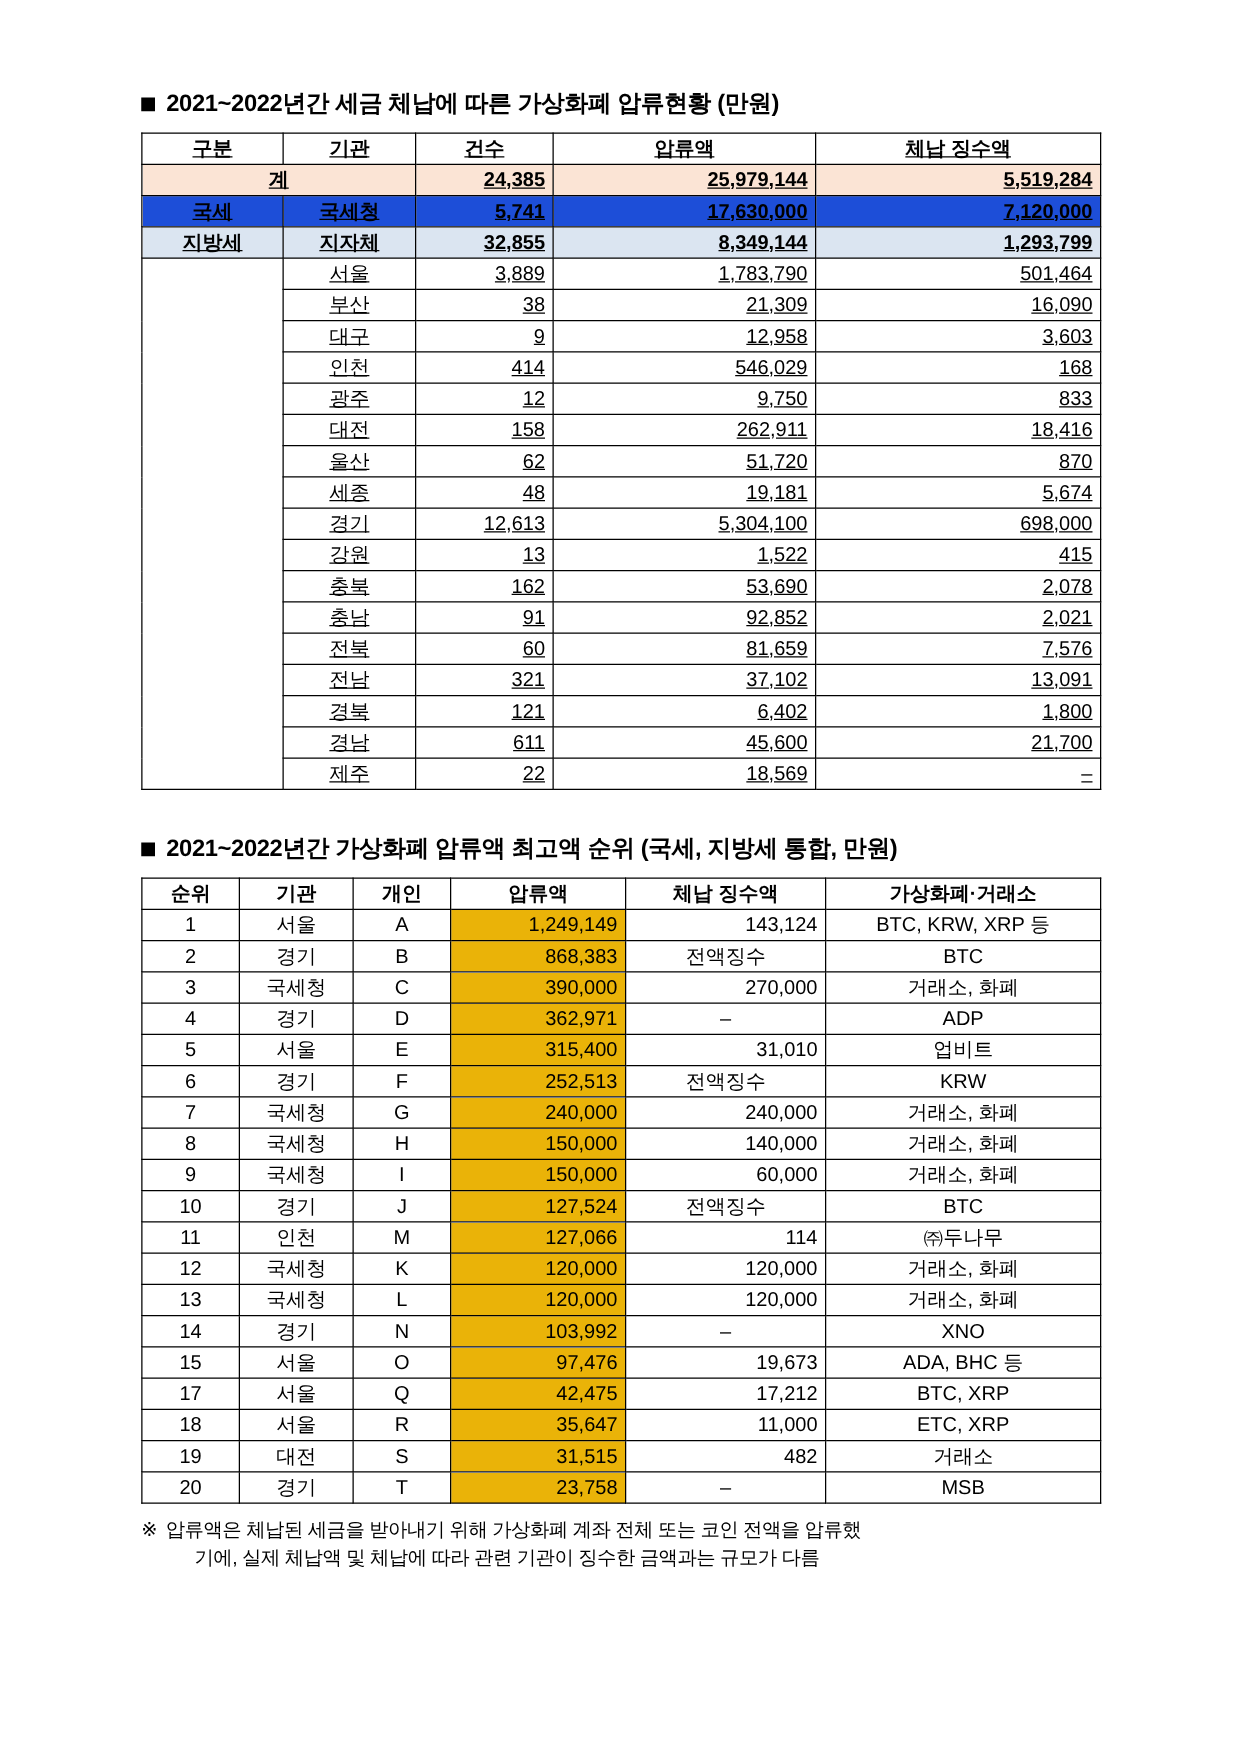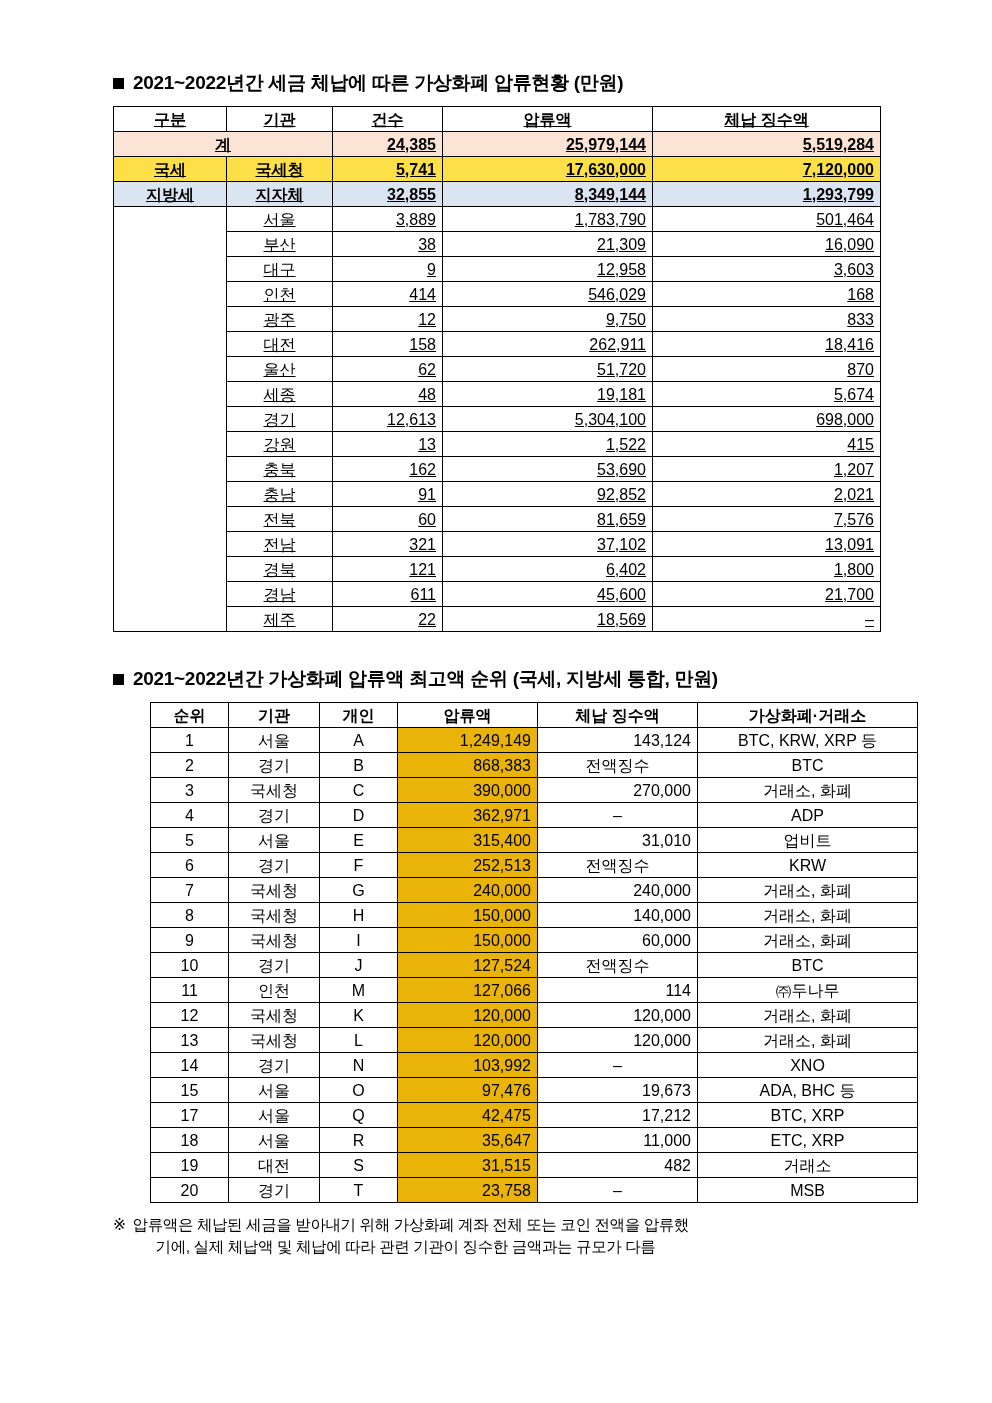--- a/index.html
+++ b/index.html
@@ -38,42 +38,41 @@
     border-collapse: collapse;
     table-layout: fixed;
     font-size: 16px;
   }
   table.t1 {
     width: 767px;
     text-decoration: underline;
   }
   table.t2 {
     width: 767px;
-    margin-left: 37px;
   }
   td, th {
     border: 1px solid #000;
     height: 25px;
     padding: 0 6px;
     box-sizing: border-box;
     font-weight: normal;
     line-height: 23px;
     white-space: nowrap;
     overflow: hidden;
   }
   .hdr {
     text-align: center;
     font-weight: bold;
     background: #ffffff;
   }
   .c { text-align: center; }
   .r { text-align: right; }
   .b { font-weight: bold; }
   .row-total td { background: #fbe4d5; font-weight: bold; }
-  .row-national td { background: #fde047; font-weight: bold; }
+  .row-national td { background: #1d4ed8; font-weight: bold; }
   .row-local td { background: #dbe5f1; font-weight: bold; }
   .amt-hl { background: #eab308; }
   .gap { height: 34px; }
   .note {
     margin-top: 11px;
     font-size: 15.5px;
     line-height: 1.45;
     letter-spacing: -0.4px;
     display: flex;
     gap: 7px;
@@ -190,21 +189,21 @@
       <tr>
         <td class="c">강원</td>
         <td class="r">13</td>
         <td class="r">1,522</td>
         <td class="r">415</td>
       </tr>
       <tr>
         <td class="c">충북</td>
         <td class="r">162</td>
         <td class="r">53,690</td>
-        <td class="r">1,207</td>
+        <td class="r">2,078</td>
       </tr>
       <tr>
         <td class="c">충남</td>
         <td class="r">91</td>
         <td class="r">92,852</td>
         <td class="r">2,021</td>
       </tr>
       <tr>
         <td class="c">전북</td>
         <td class="r">60</td>

